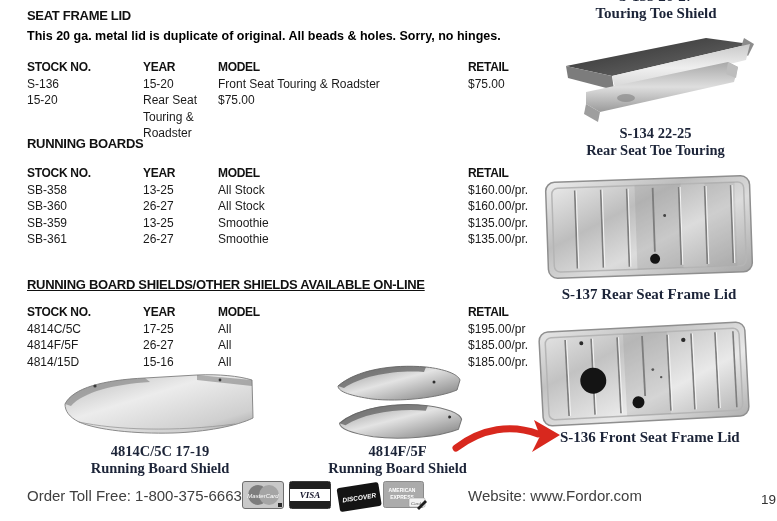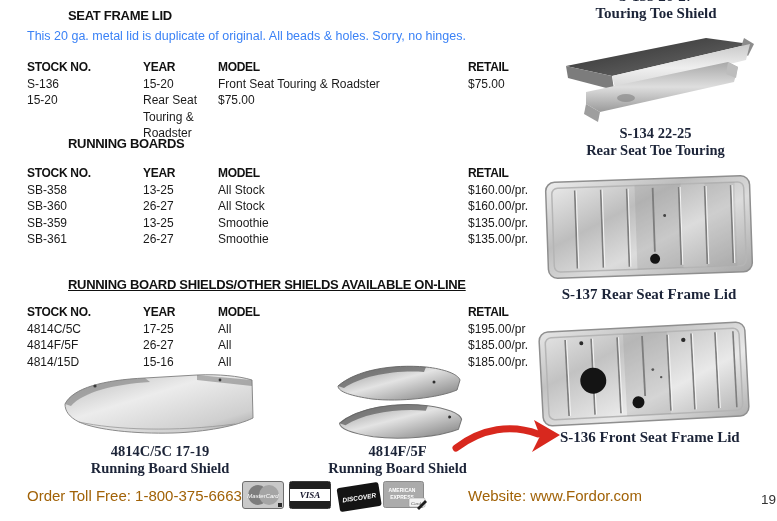--- a/index.html
+++ b/index.html
@@ -1,26 +1,26 @@
 <!DOCTYPE html>
 <html><head>
 <meta charset="utf-8">
 <style>
   html,body{margin:0;padding:0;background:#fff;}
   #page{position:relative;width:777px;height:521px;background:#ffffff;overflow:hidden;
         font-family:"Liberation Sans", sans-serif;color:#1a1a1a;}
   .abs{position:absolute;}
-  .sec-title{font-weight:bold;font-size:13px;letter-spacing:-0.3px;color:#111;margin-left:41px;}
-  .desc{font-size:12.5px;color:#3b82f6;}
+  .sec-title{font-weight:bold;font-size:13px;letter-spacing:-0.3px;color:#111;}
+  .desc{font-size:12.5px;color:#000000;font-weight:bold;}
   .ptable{display:grid;grid-template-columns:116px 75px 250px auto;font-size:12px;line-height:16.6px;}
   .ptable .hdr{font-weight:bold;letter-spacing:-0.3px;color:#111;}
   .photo-cap{font-family:"Liberation Serif", serif;font-weight:bold;color:#1c2438;text-align:center;line-height:17px;}
   .cap-15{font-size:15px;}
   .cap-14{font-size:14.5px;}
-  .footer-text{font-size:15px;color:#a16207;}
+  .footer-text{font-size:15px;color:#404040;}
   .pagenum{font-size:13.5px;color:#333;}
   .cardicon{position:absolute;top:0;}
   svg{display:block;}
 </style>
 </head>
 <body>
 
 <div id="page">
 
   <div class="abs sec-title" style="left:27px;top:8px;">SEAT FRAME LID</div>

